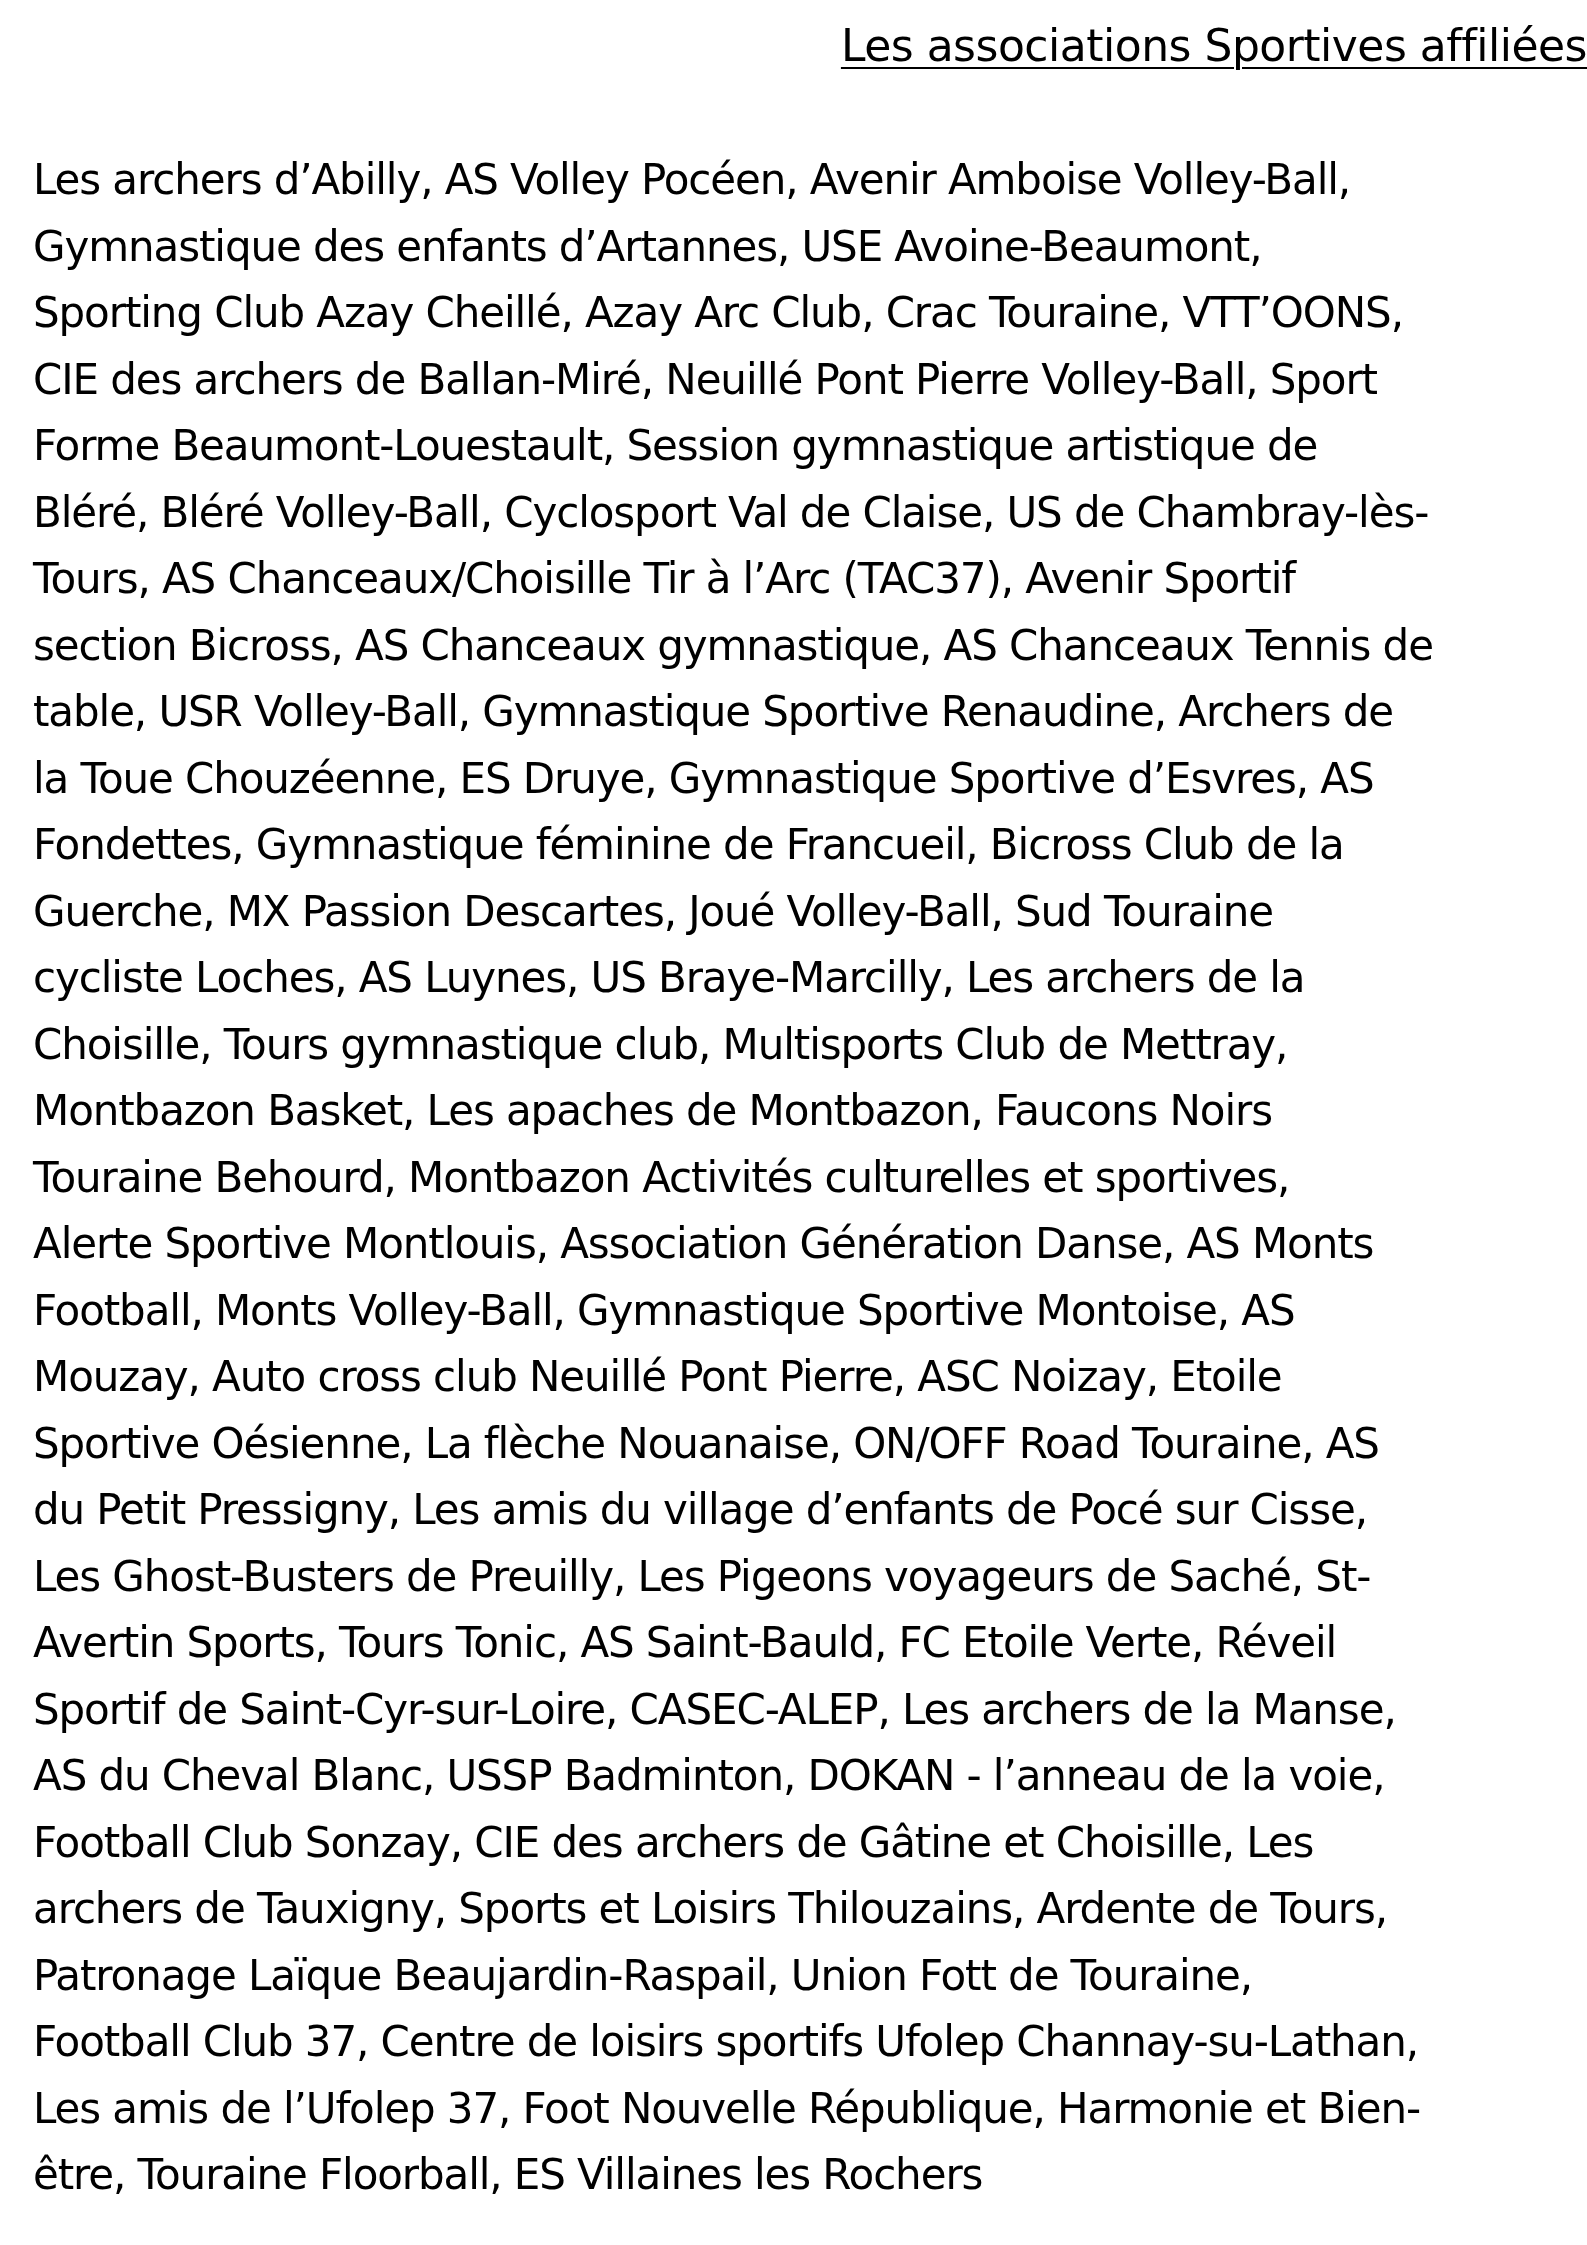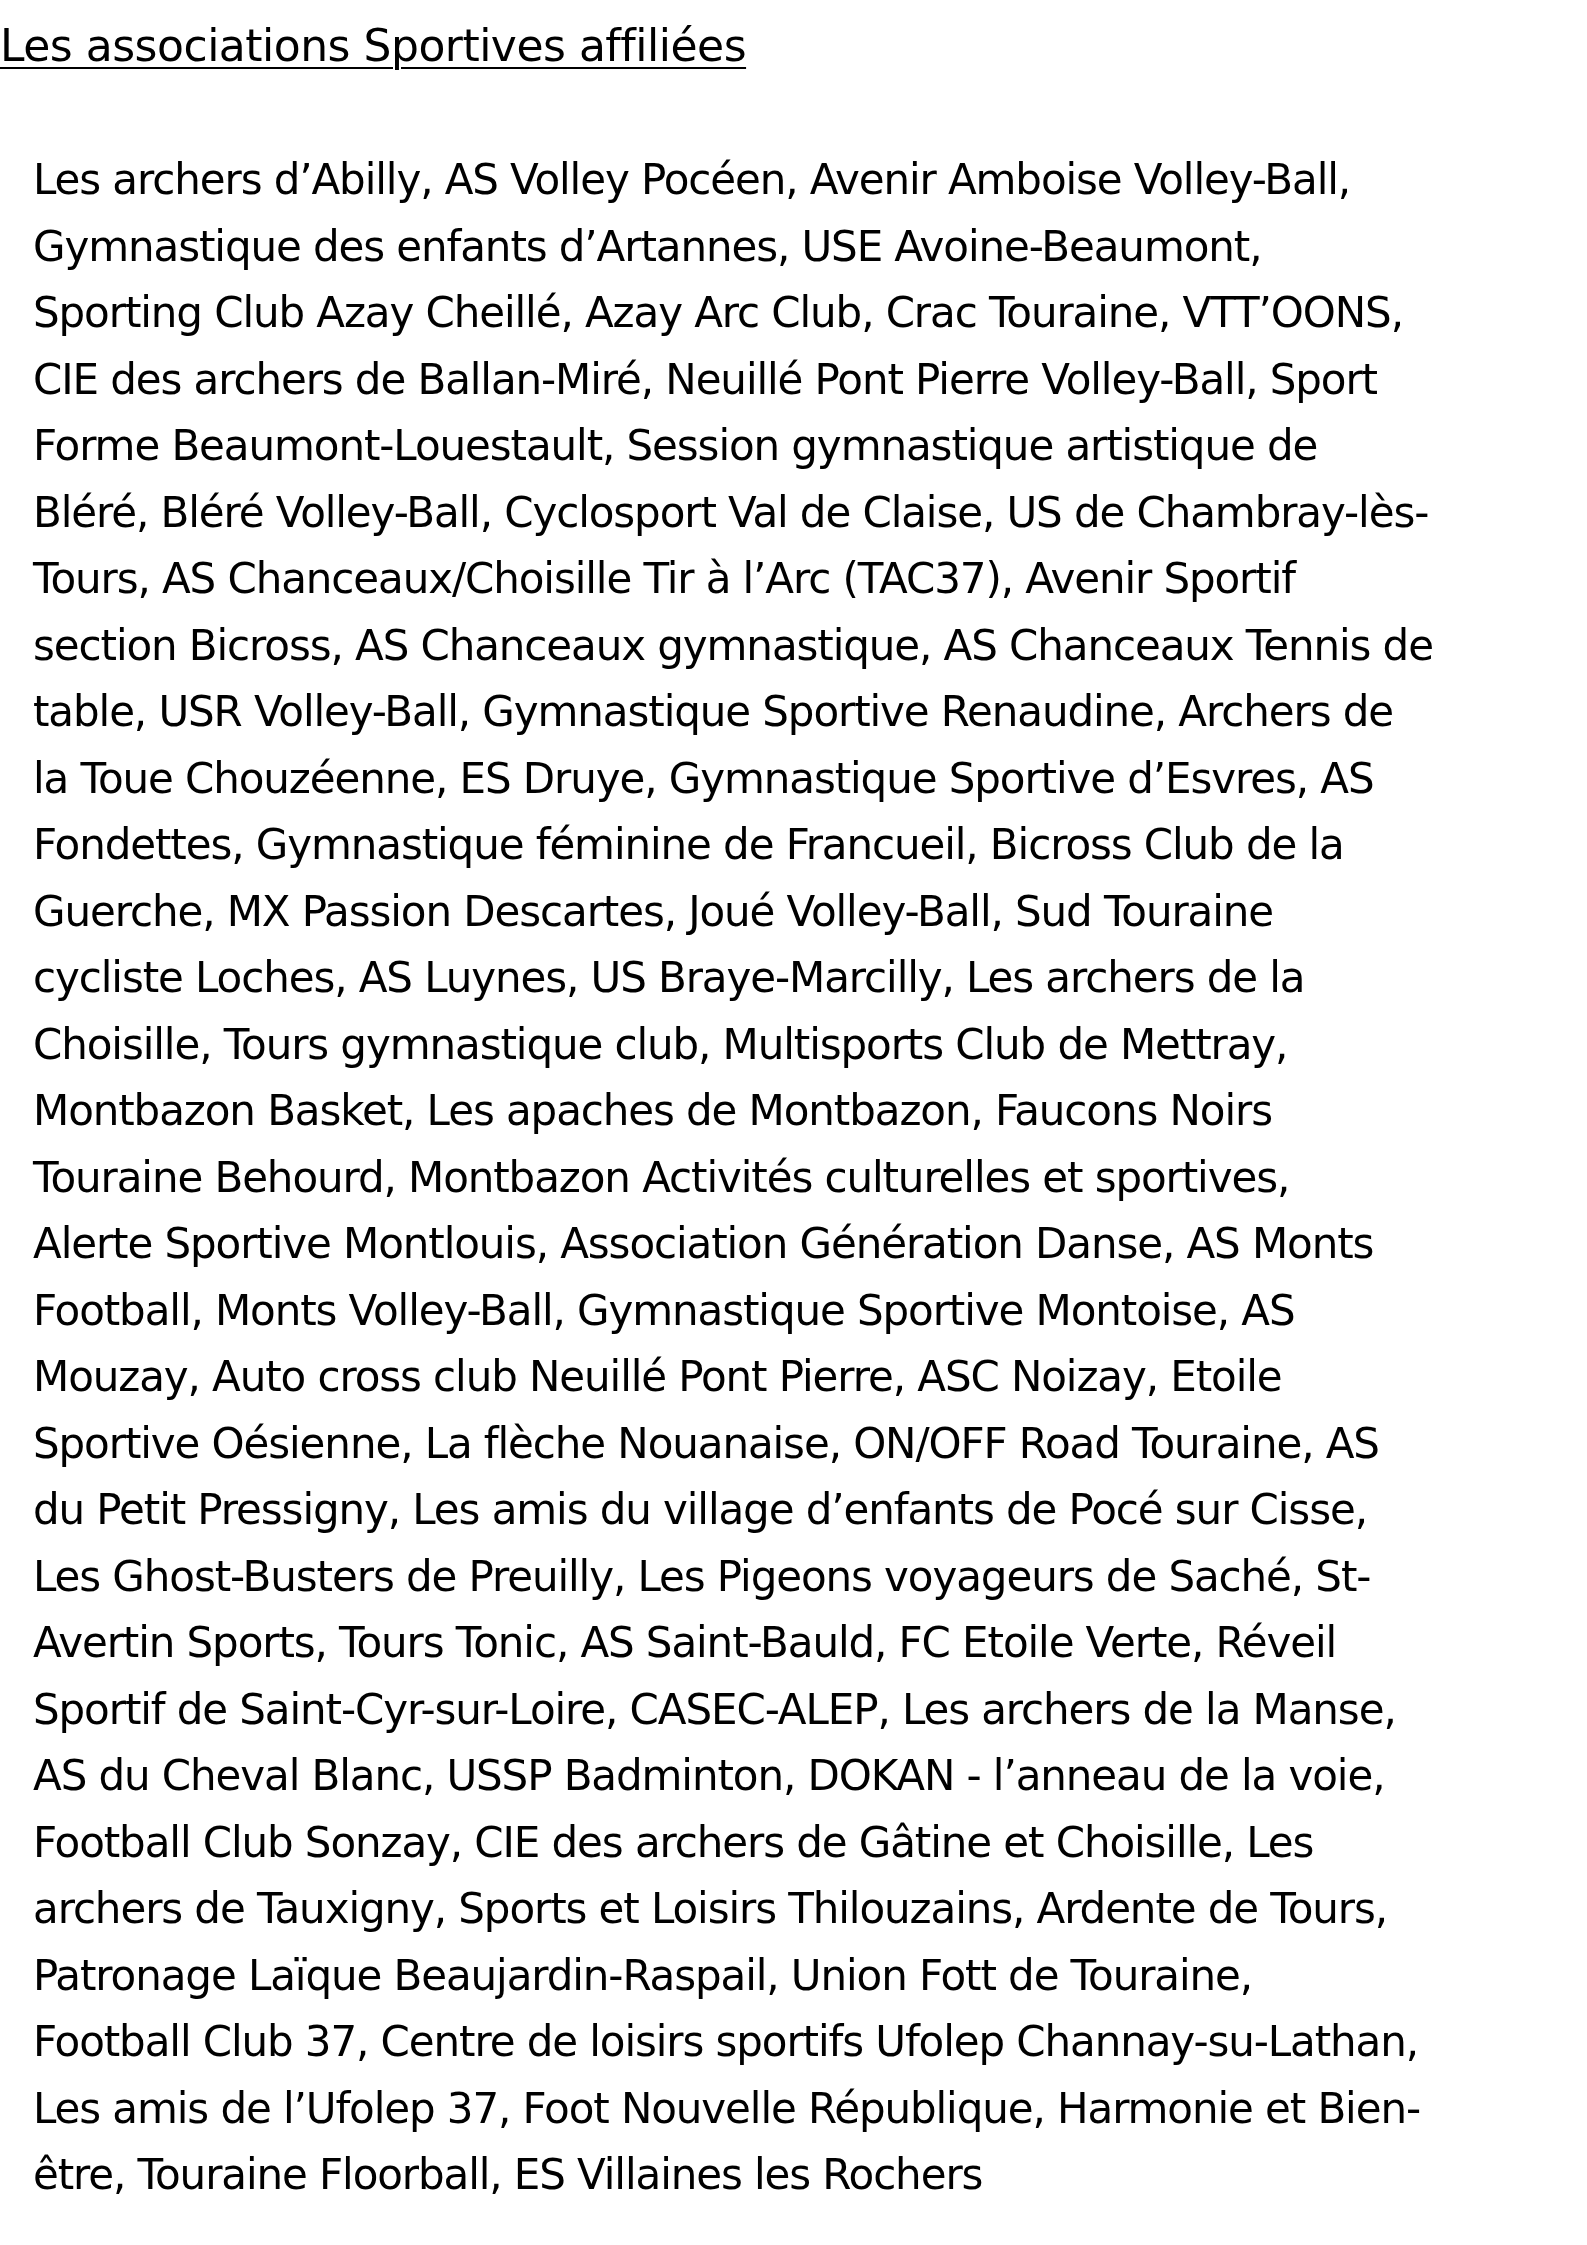--- a/index.html
+++ b/index.html
@@ -3,21 +3,21 @@
 <meta charset="utf-8">
 <style>
   html, body { margin: 0; padding: 0; background: #ffffff; }
   body {
     width: 1587px; height: 2245px; overflow: hidden; position: relative;
     font-family: "DejaVu Sans", "Liberation Sans", sans-serif; color: #000;
   }
   .page { position: absolute; left: 0; top: 0; width: 1587px; height: 2245px; }
   .title {
     position: absolute; left: 0; right: 0; top: 16px;
-    text-align: left; font-size: 44px; line-height: 60px;
+    text-align: right; font-size: 44px; line-height: 60px;
     text-decoration: underline; text-underline-offset: 6px; text-decoration-thickness: 2px;
     font-family: "DejaVu Sans", sans-serif; letter-spacing: -0.5px;
   }
   .body-text {
     position: absolute; left: 33px; top: 147px; width: 1560px;
   }
   .line {
     display: block; white-space: nowrap;
     font-size: 42px; line-height: 66.5px; height: 66.5px;
     font-family: "DejaVu Sans", sans-serif; letter-spacing: -1.1px;

